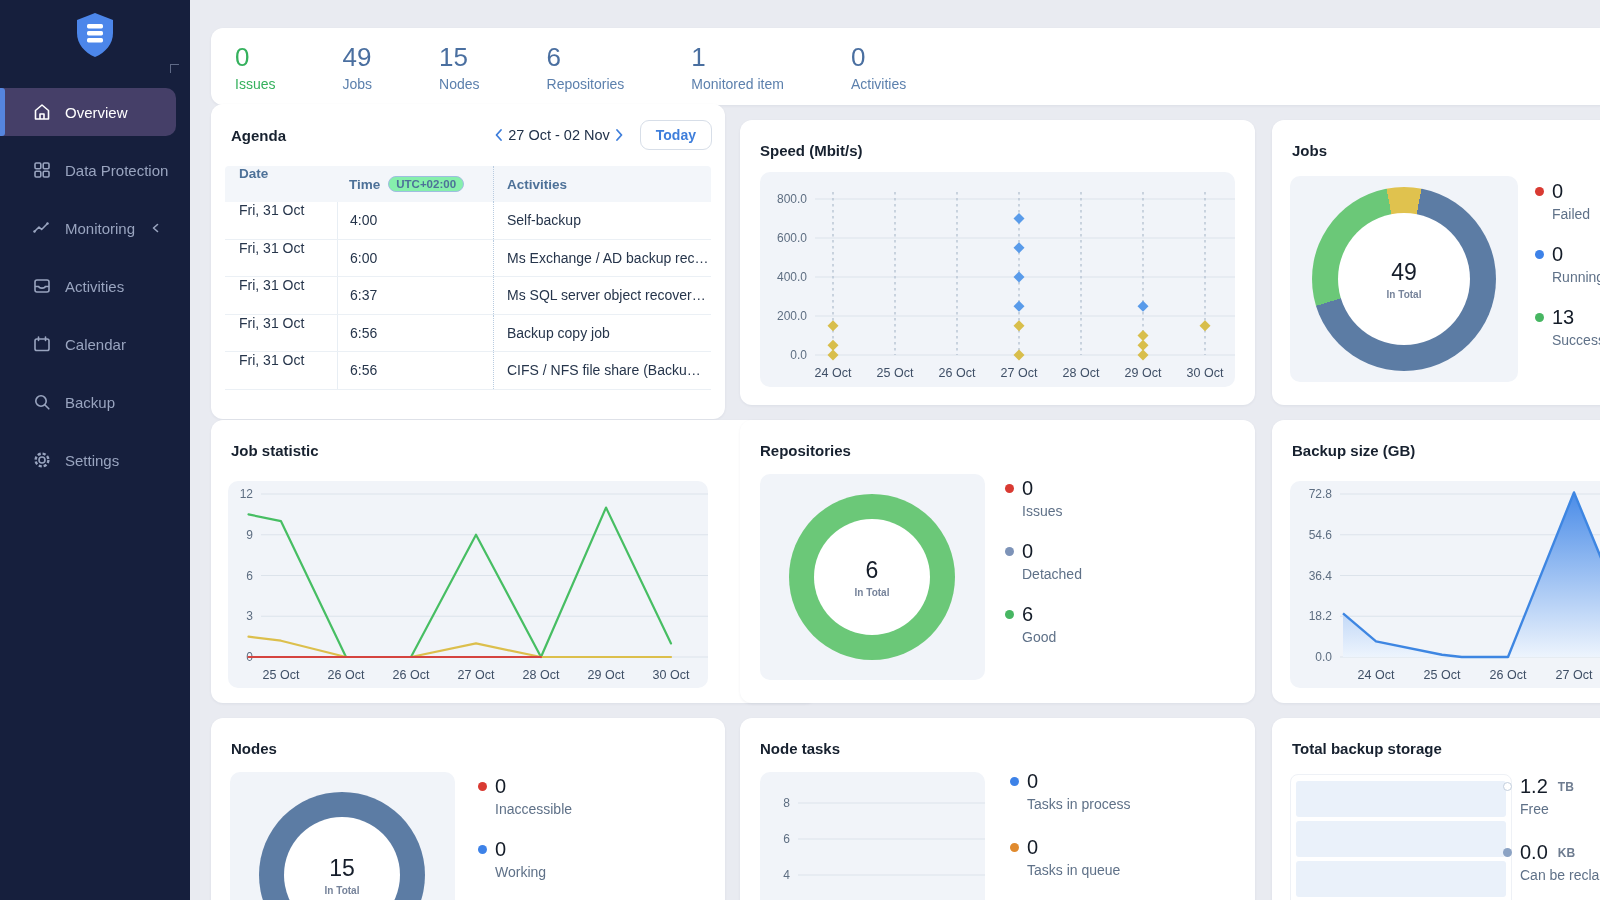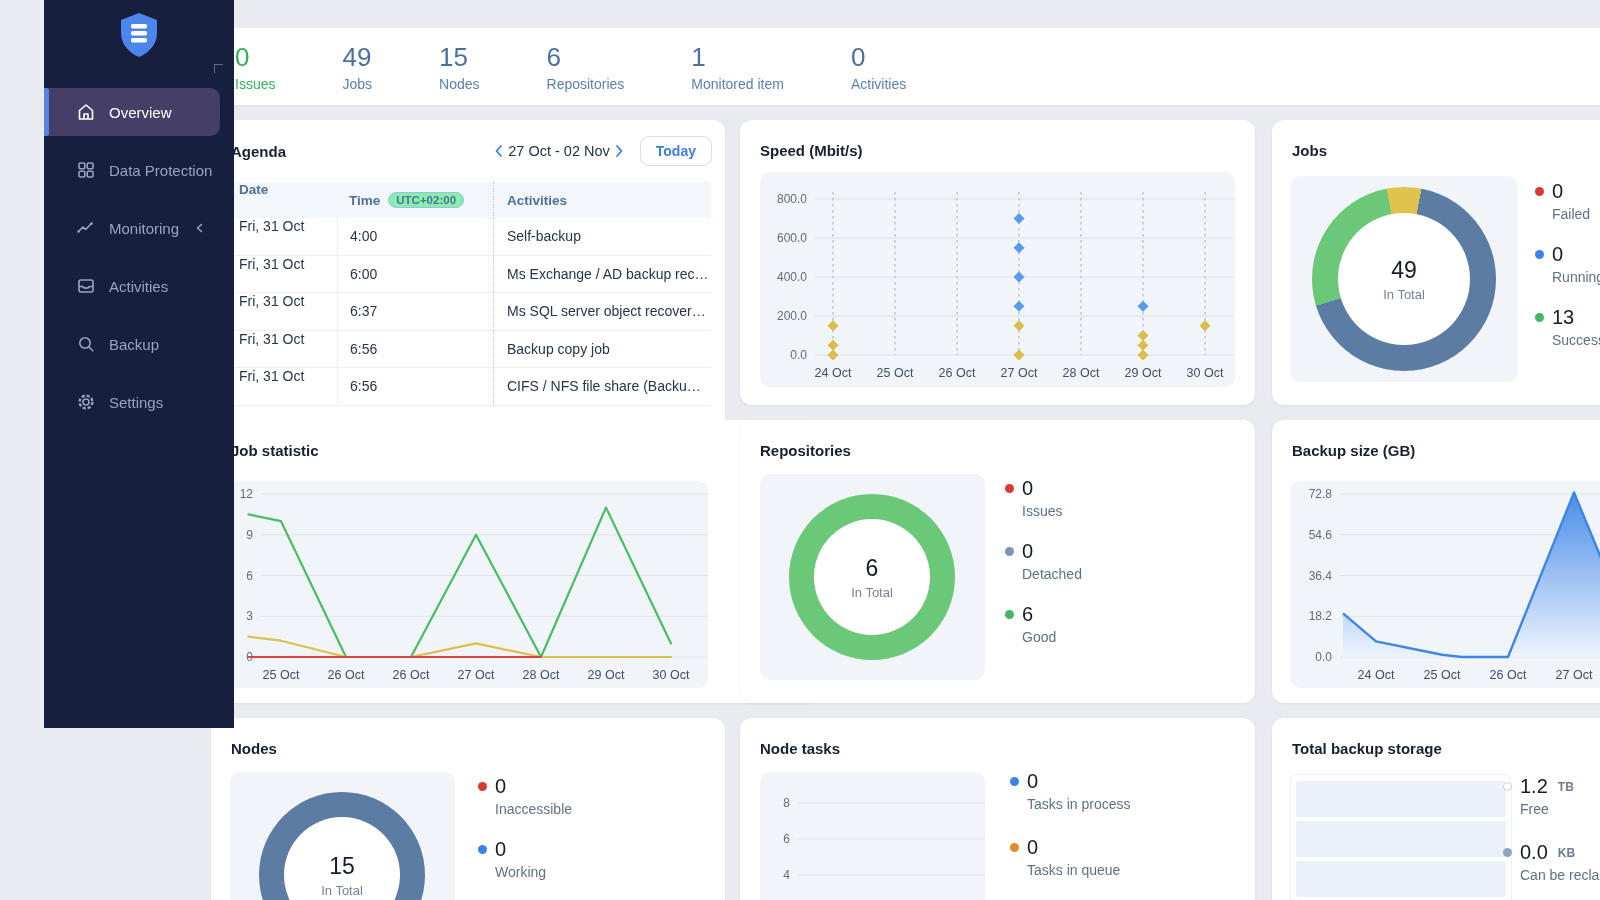--- a/index.html
+++ b/index.html
@@ -1,19 +1,19 @@
 <!DOCTYPE html>
 <html><head>
 <meta charset="utf-8">
 <style>
   * { margin:0; padding:0; box-sizing:border-box; }
   html,body { width:1600px; height:900px; overflow:hidden; font-family:"Liberation Sans","DejaVu Sans",sans-serif; background:#E9EBF1; position:relative; }
 
   
-  .sidebar { position:absolute; left:0; top:0; width:190px; height:728px; background:#161F3D; z-index:5;margin-left:44px; }
+  .sidebar { position:absolute; left:0; top:0; width:190px; height:900px; background:#161F3D; z-index:5; }
   .logo-wrap { position:absolute; left:74px; top:12px; width:42px; height:46px; }
   .collapse-mark { position:absolute; left:170px; top:64px; width:9px; height:9px; border-top:1.5px solid #5F6A87; border-left:1.5px solid #5F6A87; }
   .nav { position:absolute; top:88px; left:0; right:0; }
   .nav-item { position:relative; height:48px; margin:0 14px 10px 0; display:flex; align-items:center; padding-left:32px; color:#99A4BF; font-size:15px; cursor:pointer; border-radius:0 10px 10px 0; }
   .nav-item .icon { width:20px; height:20px; margin-right:13px; flex:0 0 20px; }
   .nav-item.active { background:#453F68; color:#FFFFFF; }
   .nav-item.active::before { content:""; position:absolute; left:0; top:0; bottom:0; width:5px; background:#5585DE; border-radius:0 3px 3px 0; }
   .nav-chevron { margin-left:auto; margin-right:14px; width:12px; height:12px; }
 
   
@@ -22,21 +22,21 @@
   .card-title { position:absolute; left:20px; top:22px; font-size:15px; font-weight:bold; color:#17212F; }
 
   
   .statsbar { left:21px; top:28px; width:1400px; height:77px; display:flex; align-items:center; gap:67px; padding-left:24px; }
   .stat { display:flex; flex-direction:column; cursor:pointer; }
   .stat-value { font-size:26px; font-weight:500; color:#4A6FA0; line-height:30px; }
   .stat-label { font-size:14px; color:#5C80AD; margin-top:4px; }
   .stat.good .stat-value, .stat.good .stat-label { color:#35B15D; }
 
   
-  .agenda { left:21px; top:120px; width:514px; height:315px; }
+  .agenda { left:21px; top:104px; width:514px; height:315px; }
   .agenda-head { position:absolute; left:20px; right:13px; top:14px; height:34px; display:flex; align-items:center; }
   .agenda-title { font-size:15px; font-weight:bold; color:#17212F; }
   .agenda-nav { margin-left:auto; display:flex; align-items:center; }
   .chev-btn { width:18px; height:18px; cursor:pointer; display:flex; align-items:center; justify-content:center; }
   .agenda-range { font-size:14.5px; color:#22324A; }
   .today-btn { margin-left:12px; padding:6px 15px; border:1px solid #D7DEE8; border-radius:9px; background:#fff; color:#3E7EDB; font-size:14px; font-weight:bold; cursor:pointer; }
   .agenda-table { position:absolute; left:14px; right:14px; top:62px; }
   .arow { display:flex; align-items:flex-start; height:37.5px; font-size:14px; color:#26354B; border-bottom:1px solid #EBF0F5; }
   .arow.header { background:#F3F6FA; color:#4D7198; font-weight:bold; font-size:13.5px; border-bottom:none; height:36px; border-radius:4px 4px 0 0; }
   .c-date { width:112px; padding-left:14px; flex:0 0 112px; }
@@ -56,21 +56,21 @@
   .repos    { left:550px;  top:420px; width:515px; height:283px; }
   .backup   { left:1082px; top:420px; width:515px; height:283px; }
   .nodes    { left:21px;   top:718px; width:514px; height:285px; }
   .nodetasks{ left:550px;  top:718px; width:515px; height:285px; }
   .storage  { left:1082px; top:718px; width:515px; height:285px; }
 
   
   .donut { position:absolute; border-radius:50%; }
   .donut-hole { position:absolute; background:#fff; border-radius:50%; display:flex; flex-direction:column; align-items:center; justify-content:center; }
   .donut-num { font-size:23px; font-weight:500; color:#151D2A; }
-  .donut-sub { font-size:13px; color:#76839A; margin-top:3px; }
+  .donut-sub { font-size:10px; color:#76839A; margin-top:3px;font-weight:bold; }
 
   
   .legend { position:absolute; display:flex; flex-direction:column; gap:21px; }
   .leg-row { display:flex; align-items:center; gap:8px; }
   .dot { width:9px; height:9px; border-radius:50%; flex:0 0 9px; }
   .dot-hollow { background:#fff !important; border:1.5px solid #C2CEDD; }
   .leg-val { font-size:20px; font-weight:500; color:#141C28; }
   .leg-unit { font-size:12px; color:#6E7C90; font-weight:bold; margin-left:2px; }
   .leg-label { font-size:14px; color:#5F7188; margin:3px 0 0 17px; white-space:nowrap; }
 
@@ -118,20 +118,27 @@
       <svg class="nav-chevron" viewBox="0 0 12 12" fill="none" stroke="currentColor" stroke-width="1.6" stroke-linecap="round" stroke-linejoin="round">
           <path d="M7.5 2.5 L3.5 6 L7.5 9.5"></path>
         </svg>
     </div>
     <div class="nav-item">
       <svg class="icon" viewBox="0 0 20 20" fill="none" stroke="currentColor" stroke-width="1.6" stroke-linejoin="round">
           <rect x="3" y="4" width="14" height="12" rx="2"></rect>
           <path d="M3 10.5 H6.8 C6.8 12.6 13.2 12.6 13.2 10.5 H17"></path>
         </svg>
       <span>Activities</span>
+    </div>
+    <div class="nav-item">
+      <svg class="icon" viewBox="0 0 20 20" fill="none" stroke="currentColor" stroke-width="1.6" stroke-linecap="round">
+          <rect x="3" y="5" width="14" height="11.5" rx="1.8"></rect>
+          <path d="M6.5 3 V6.5 M13.5 3 V6.5"></path>
+        </svg>
+      <span>Calendar</span>
     </div>
     <div class="nav-item">
       <svg class="icon" viewBox="0 0 20 20" fill="none" stroke="currentColor" stroke-width="1.6" stroke-linecap="round">
           <circle cx="9" cy="9" r="5.2"></circle>
           <path d="M13 13 L16.8 16.8"></path>
         </svg>
       <span>Backup</span>
     </div>
     <div class="nav-item">
       <svg class="icon" viewBox="0 0 20 20" fill="none" stroke="currentColor" stroke-width="1.6">

